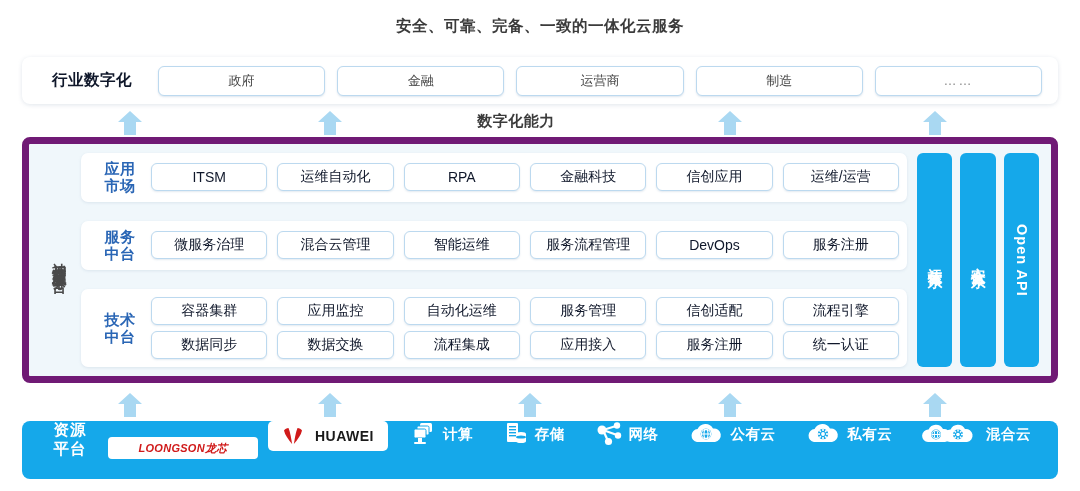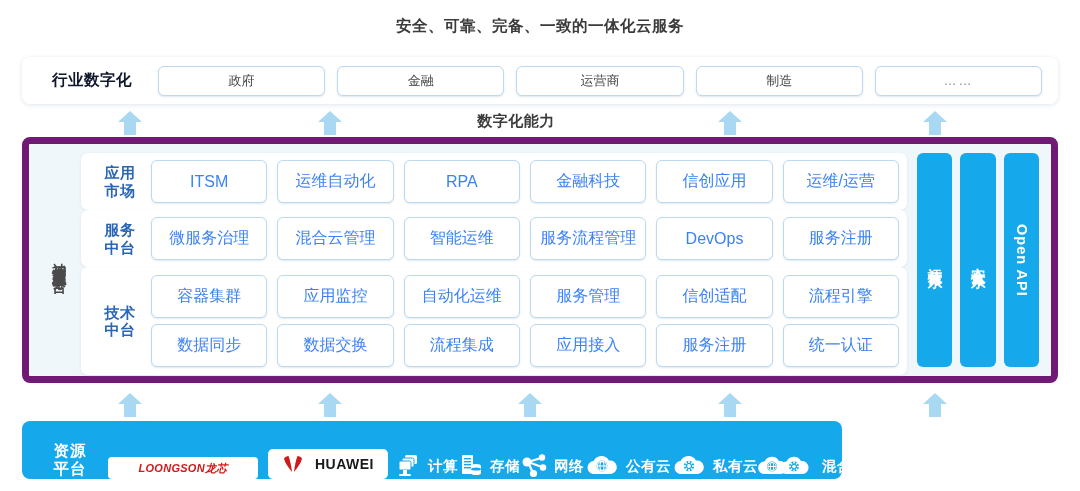--- a/index.html
+++ b/index.html
@@ -101,27 +101,27 @@
     font-size: 15px; font-weight: bold; color: #2a66b5;
     text-align: center;
     line-height: 1.15;
     white-space: pre-line;
     letter-spacing: .5px;
   }
   .tier-grid { flex: 1 1 auto; display: flex; flex-direction: column; gap: 6px; }
   .tier-line { display: flex; gap: 10px; }
   .chip {
     flex: 1 1 0;
-    height: 43px;
+    height: 28px;
     border: 1px solid #bcd9ef;
     border-radius: 6px;
     background: #ffffff;
     box-shadow: 0 1px 2px rgba(150,175,200,.28);
     display: flex; align-items: center; justify-content: center;
-    font-size: 16px; color: #3b82f6;
+    font-size: 14px; color: #0f172a;
     white-space: nowrap;
   }
 
   
   .sidebars {
     flex: 0 0 132px;
     display: flex; gap: 8px; align-items: stretch;
     padding-left: 10px;
   }
   .vbar {
@@ -133,39 +133,39 @@
     display: flex; align-items: center; justify-content: center;
     writing-mode: vertical-rl;
     letter-spacing: 2px;
     line-height: 1;
   }
   .vbar.latin { letter-spacing: 1px; }
 
   
   .resource {
     position: absolute; top: 421px; left: 22px;
-    width: 820px; height: 58px;
+    width: 1036px; height: 58px;
     background: #15a8ea;
     border-radius: 8px;
-    display: flex; align-items: flex-end;
+    display: flex; align-items: flex-start;
     padding: 0 12px 0 10px;
   }
   .res-label {
     flex: 0 0 76px;
     font-size: 15.5px; font-weight: bold; color: #ffffff;
     text-align: center; line-height: 1.2;
     white-space: pre-line;
     letter-spacing: 1px;
   }
   .logo-stack { flex: 0 0 150px; display: flex; flex-direction: column; gap: 4px; }
   .logo-box {
     height: 22px; background: #ffffff; border-radius: 4px;
     display: flex; align-items: center; justify-content: center;
     font-size: 11px; font-weight: bold; color: #d01a1a;
-    font-style: italic; letter-spacing: .3px; white-space: nowrap;
+    font-style: italic; letter-spacing: .3px; white-space: nowrap; margin-top: 16px;
   }
   .logo-box.phytium { font-style: normal; letter-spacing: 1px; font-size: 10.5px; }
   .huawei-box {
     flex: 0 0 120px; height: 30px; margin-left: 10px;
     background: #ffffff; border-radius: 5px;
     display: flex; align-items: center; justify-content: center; gap: 11px;
   }
   .huawei-mark { width: 22px; height: 18px; display: block; }
   .huawei-txt { font-size: 14px; font-weight: bold; color: #1a1a1a; letter-spacing: .5px; }
 

